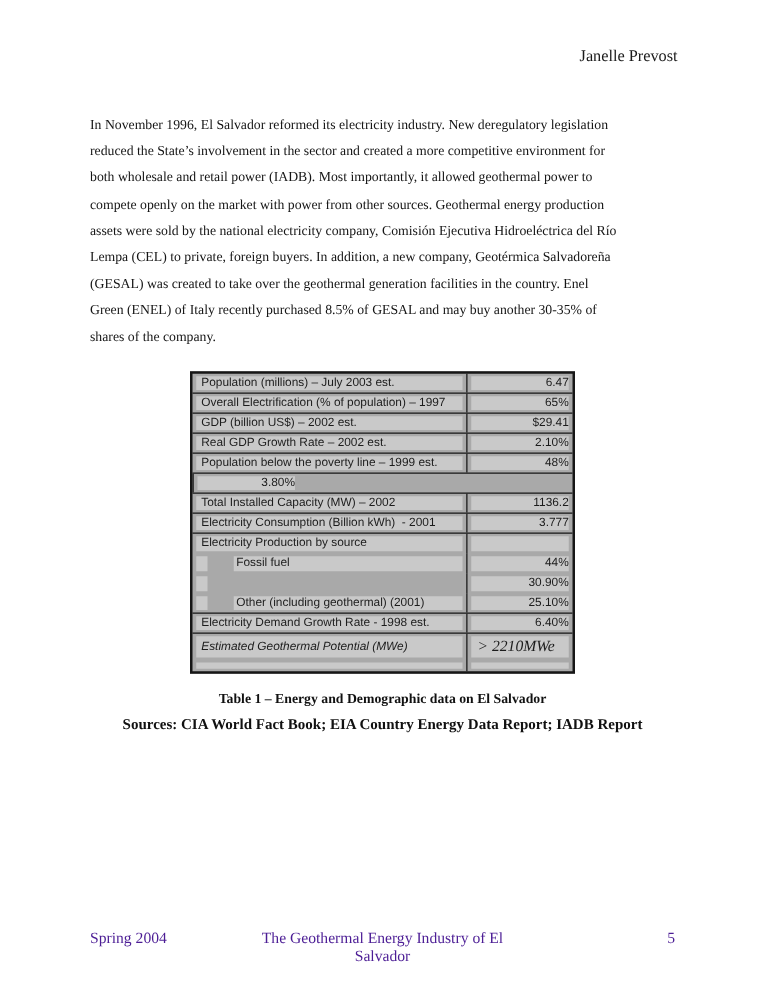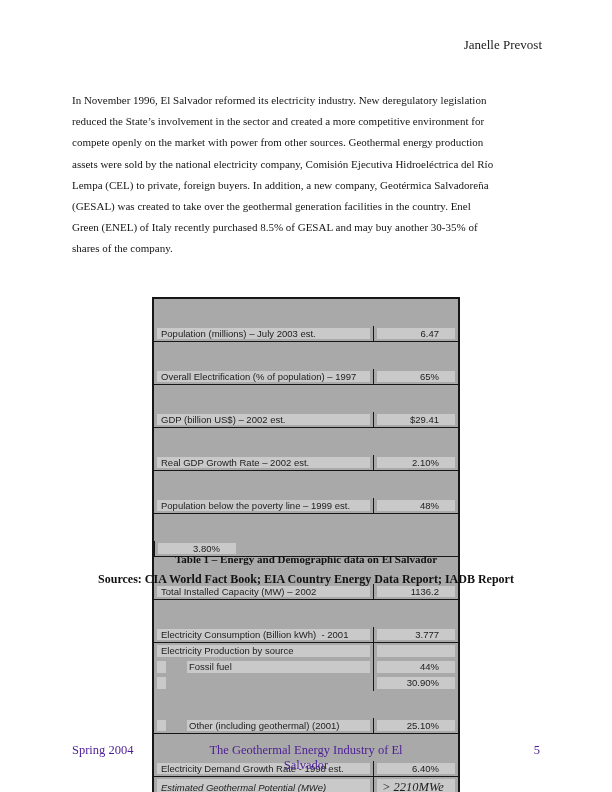--- a/index.html
+++ b/index.html
@@ -15,29 +15,29 @@
   
   .hdr{position:absolute;top:37px;right:70px;font-size:13px;color:#1a1a1a;margin-left:21px;}
 
   
   .para{position:absolute;left:72px;top:90px;width:472px;font-size:11px;line-height:21.2px;color:#151515;}
   .para .pline{white-space:nowrap;}
 
   
   .dtable{position:absolute;left:152px;top:297px;width:308px;background:var(--table-bg);border:2px solid var(--tborder);}
   .t-row{display:flex;height:16px;}
-  .t-row.sep{border-bottom:1.5px solid var(--tborder);margin-top:27px;}
+  .t-row.sep{border-bottom:1.5px solid var(--tborder);}
   .t-row.est{height:21px;font-style:italic;}
   .t-row.spacer{height:9px;}
   .lbl-cell{flex:1;display:flex;overflow:hidden;}
   .val-cell{width:85px;border-left:1.5px solid var(--tborder);display:flex;overflow:hidden;}
   .strip{background:var(--strip);margin:2px 3px;flex:1;display:flex;align-items:center;
          font-family:"Liberation Sans",sans-serif;font-size:9.5px;line-height:1;color:#1c1c1c;white-space:pre;}
   .strip.lbl{padding-left:4px;}
-  .strip.val{justify-content:flex-end;padding-right:16px;}
+  .strip.val{justify-content:flex-end;padding-right:0;}
   .strip.frag{flex:0 0 9px;margin-right:18px;}
   .strip.sublbl{padding-left:2px;}
   .strip.serifval{justify-content:flex-start;padding-left:5px;
                   font-family:"Liberation Serif",serif;font-size:12.5px;}
   .strip.empty{padding:0;}
 
   
   .cap{position:absolute;top:553px;left:0;width:612px;text-align:center;font-weight:bold;font-size:11px;color:#111;}
   .src{position:absolute;top:572px;left:0;width:612px;text-align:center;font-weight:bold;font-size:12px;color:#111;}
 
@@ -50,20 +50,21 @@
 </head>
 <body>
 
 <div class="page">
 
   <div class="hdr">Janelle Prevost</div>
 
   <div class="para">
     <div class="pline">In November 1996, El Salvador reformed its electricity industry. New deregulatory legislation</div>
     <div class="pline">reduced the State’s involvement in the sector and created a more competitive environment for</div>
+    <div class="pline">both wholesale and retail power (IADB). Most importantly, it allowed geothermal power to</div>
     <div class="pline">compete openly on the market with power from other sources. Geothermal energy production</div>
     <div class="pline">assets were sold by the national electricity company, Comisión Ejecutiva Hidroeléctrica del Río</div>
     <div class="pline">Lempa (CEL) to private, foreign buyers. In addition, a new company, Geotérmica Salvadoreña</div>
     <div class="pline">(GESAL) was created to take over the geothermal generation facilities in the country. Enel</div>
     <div class="pline">Green (ENEL) of Italy recently purchased 8.5% of GESAL and may buy another 30-35% of</div>
     <div class="pline">shares of the company.</div>
   </div>
 
   <div class="dtable">
 

